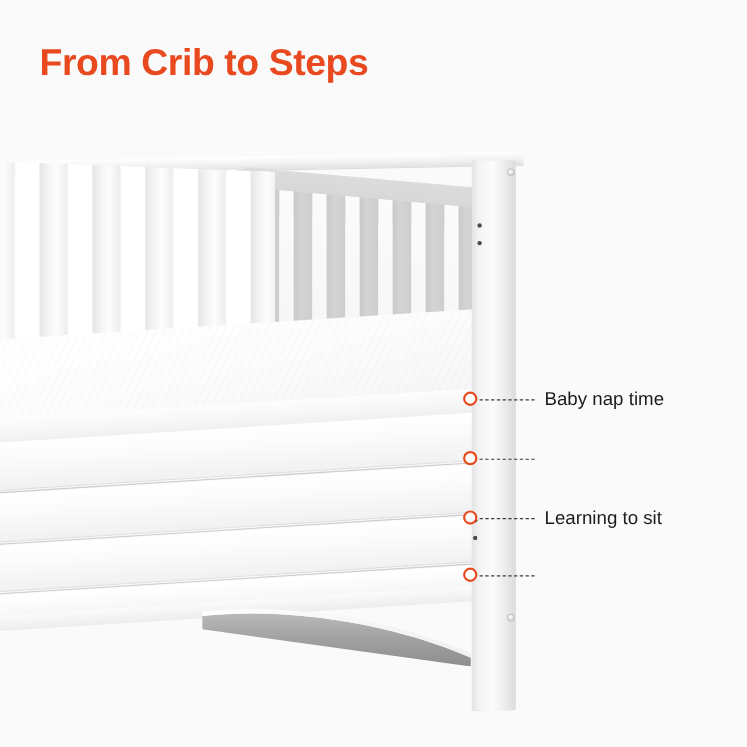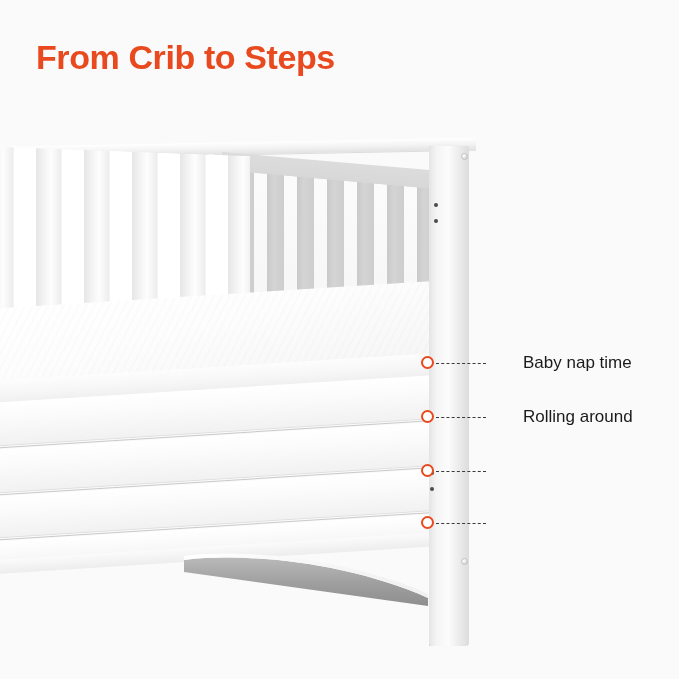--- a/index.html
+++ b/index.html
@@ -152,21 +152,21 @@
     z-index:40;
   }
   .leader {
     position:absolute; height:0;
     border-top:1.6px dashed #3a3a3a;
     z-index:39;
   }
   .callout-label {
     position:absolute;
     font-size:17px; color:#1b1b1b;
-    white-space:nowrap; z-index:41;margin-left:28px;
+    white-space:nowrap; z-index:41;
   }
 </style>
 </head>
 <body>
 
 <div id="stage">
 
   <div class="title">From Crib to Steps</div>
 
   <div class="photo">
@@ -249,21 +249,21 @@
     <div class="post-dot" style="left:430px; top:341px;"></div>
     <div class="post-dot" style="left:430px; top:357px;"></div>
   </div>
 
   <div class="marker" style="left:421px; top:356px;"></div>
   <div class="leader" style="left:436px; top:363px; width:50px;"></div>
   <div class="callout-label" style="left:495px; top:353px;">Baby nap time</div>
 
   <div class="marker" style="left:421px; top:410px;"></div>
   <div class="leader" style="left:436px; top:417px; width:50px;"></div>
-  <div class="callout-label" style="left:495px; top:407px;">Rolling around</div>
 
   <div class="marker" style="left:421px; top:464px;"></div>
   <div class="leader" style="left:436px; top:471px; width:50px;"></div>
+  <div class="callout-label" style="left:495px; top:461px;">Learning to sit</div>
 
   <div class="marker" style="left:421px; top:516px;"></div>
   <div class="leader" style="left:436px; top:523px; width:50px;"></div>
 
 </div>
 
 </body></html>

